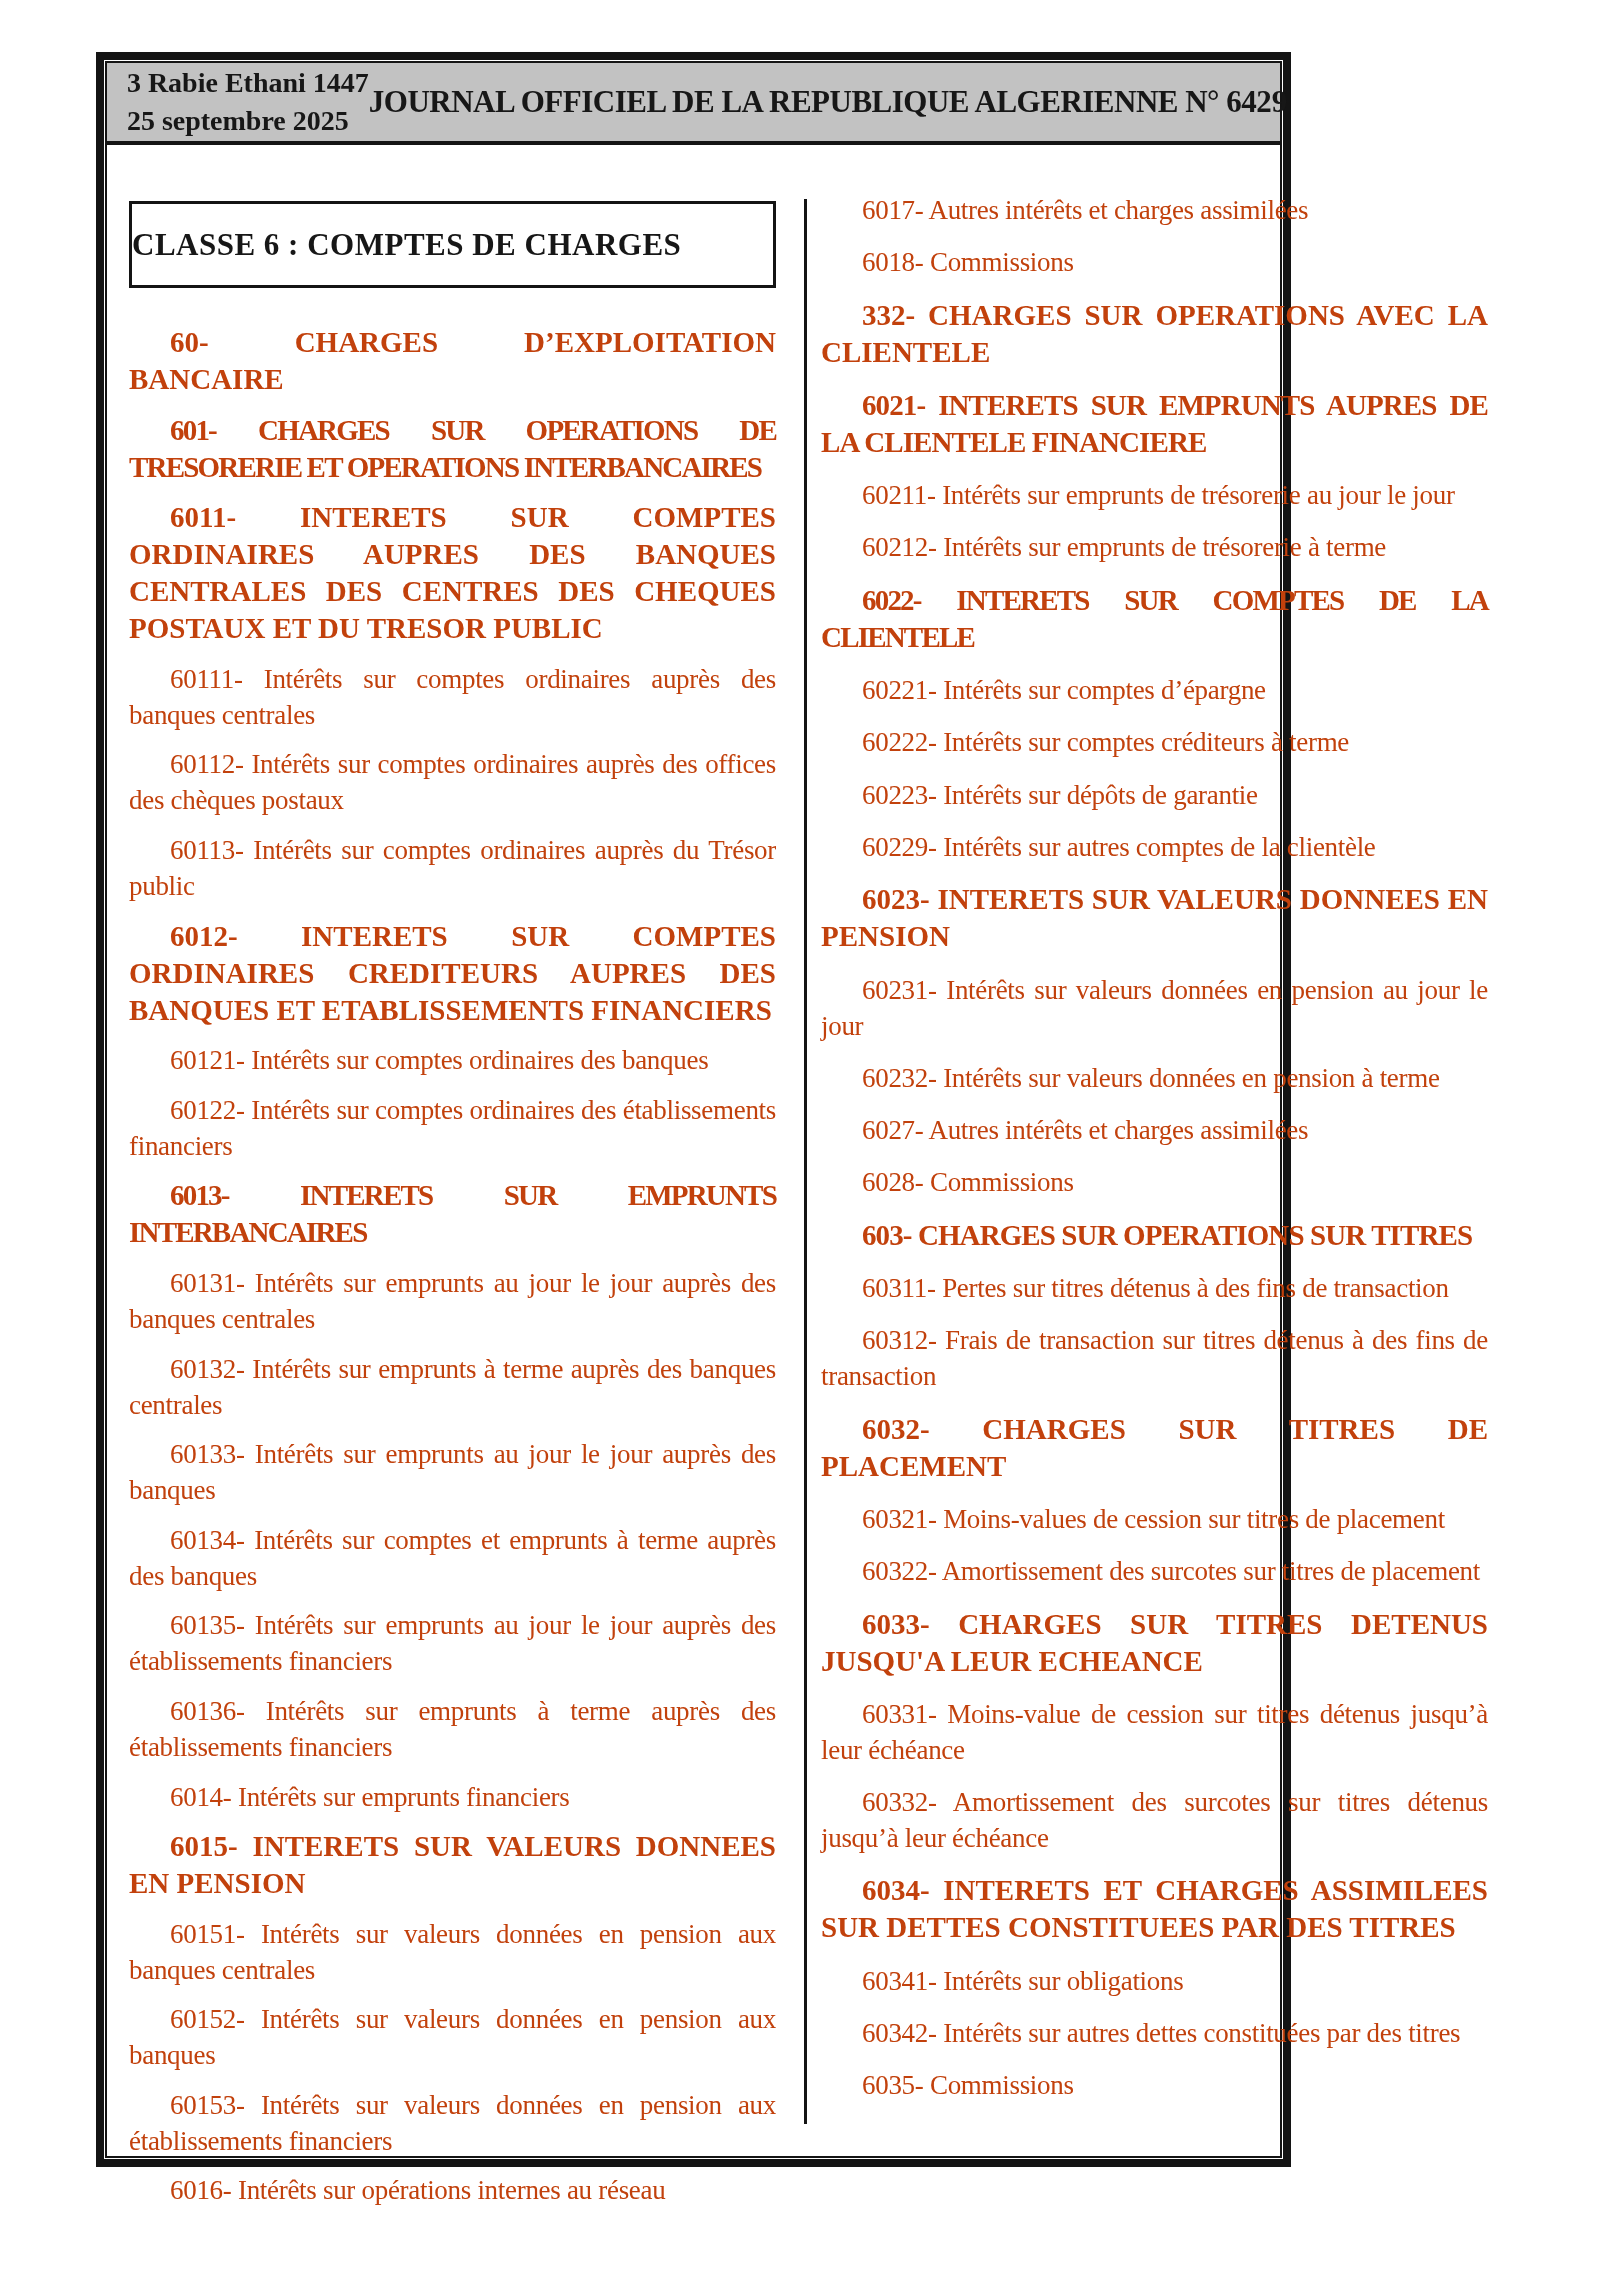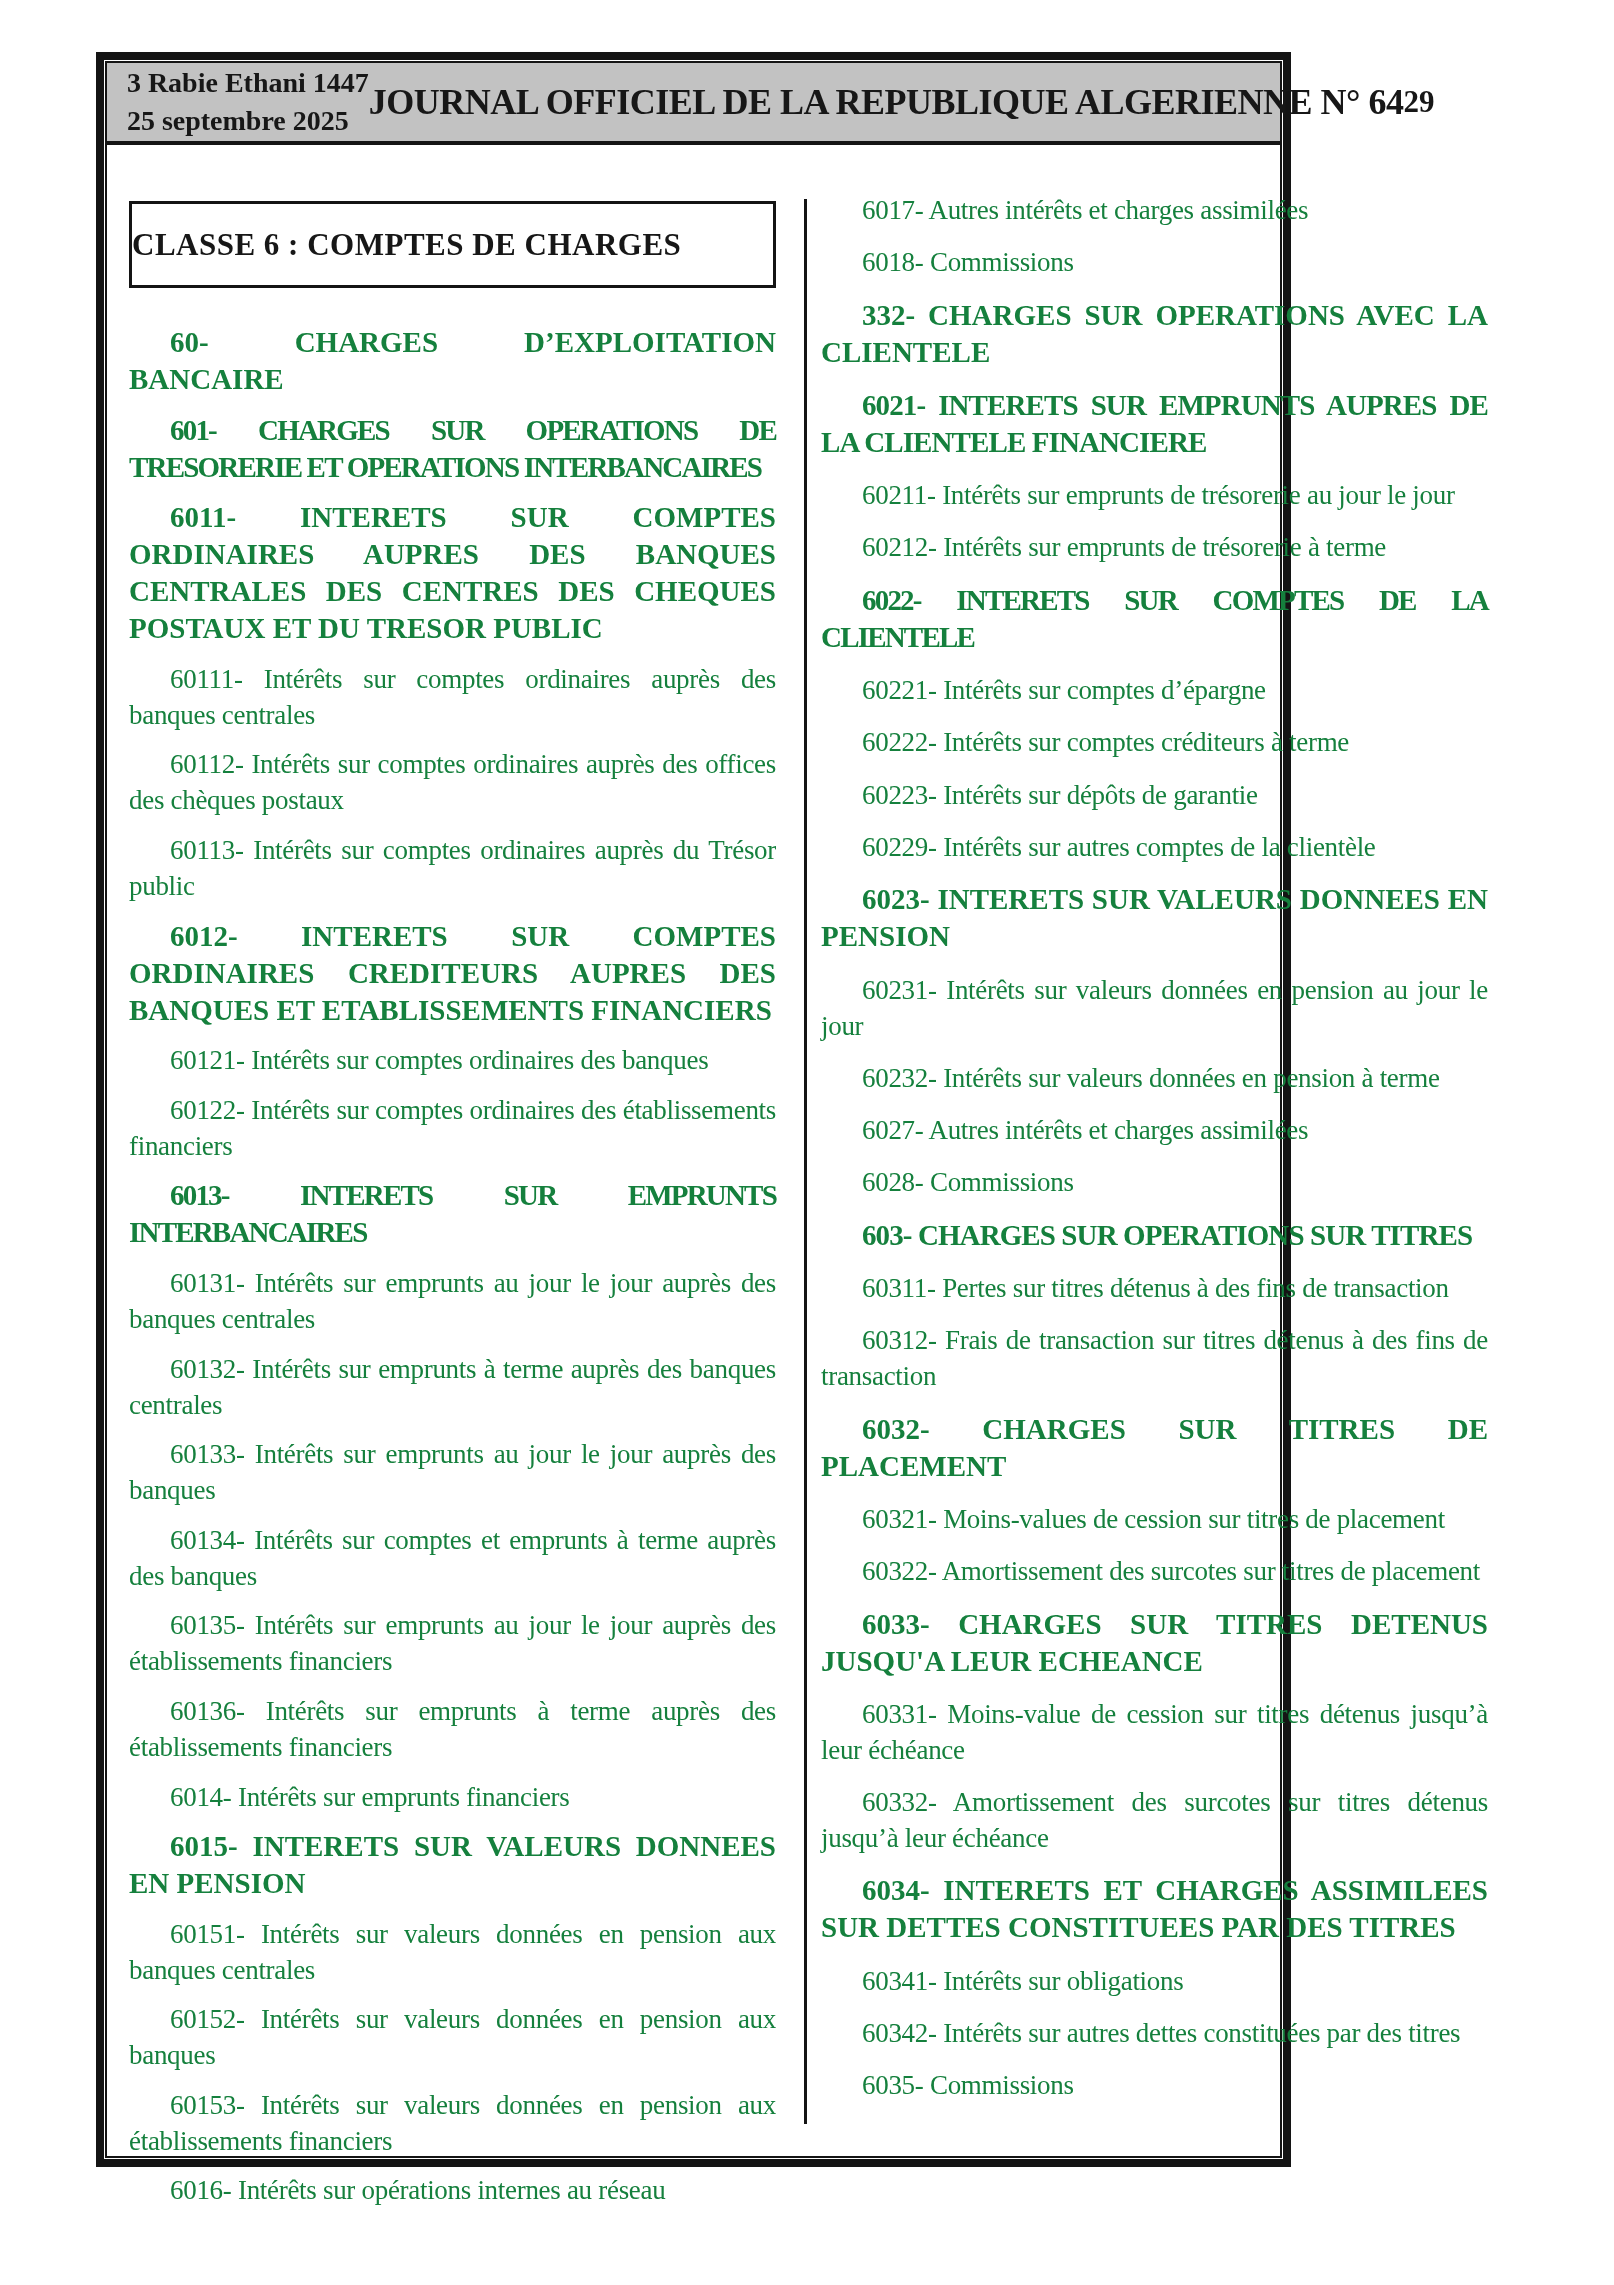--- a/index.html
+++ b/index.html
@@ -23,41 +23,41 @@
     background:#c2c2c2;border-bottom:4.5px solid #141414;
     display:flex;align-items:center;
   }
   .band .date{
     width:280px;padding-left:20px;
     font-weight:bold;font-size:28px;line-height:38px;
     white-space:nowrap;
   }
   .band .jtitle{
     flex:1;text-align:center;
-    font-weight:bold;font-size:36px;letter-spacing:-0.5px;
+    font-weight:bold;font-size:31px;letter-spacing:-0.5px;
     white-space:nowrap;
   }
   .band .pagenum{
     width:83px;padding-right:27px;text-align:right;
     font-weight:bold;font-size:31px;
   }
   .col-left{position:absolute;left:129px;top:201px;width:647px;}
   .col-right{position:absolute;left:821px;top:192px;width:667px;}
   .divider{
     position:absolute;left:804px;top:199px;width:2.7px;height:1925px;
     background:#141414;
   }
   .classe-box{
     border:3.6px solid #141414;height:87px;box-sizing:border-box;
     display:flex;align-items:center;justify-content:flex-start;
     font-weight:bold;font-size:31px;letter-spacing:0.5px;
     margin-bottom:36px;
   }
   .entry{
-    margin:0;text-align:justify;text-indent:41px;color:#15803d;
+    margin:0;text-align:justify;text-indent:41px;color:#c2410c;
   }
   .col-left .entry{margin-top:13.6px;}
   .col-right .entry{margin-top:16.3px;}
   .col-right .entries > .entry:first-child{margin-top:0;}
   .it{font-size:27px;line-height:36px;letter-spacing:-0.3px;font-weight:normal;}
   .hd{font-size:29px;line-height:37px;font-weight:bold;}
   .cond{letter-spacing:-1.8px;}
   .cond2{letter-spacing:-0.9px;}
 </style>
 </head>

